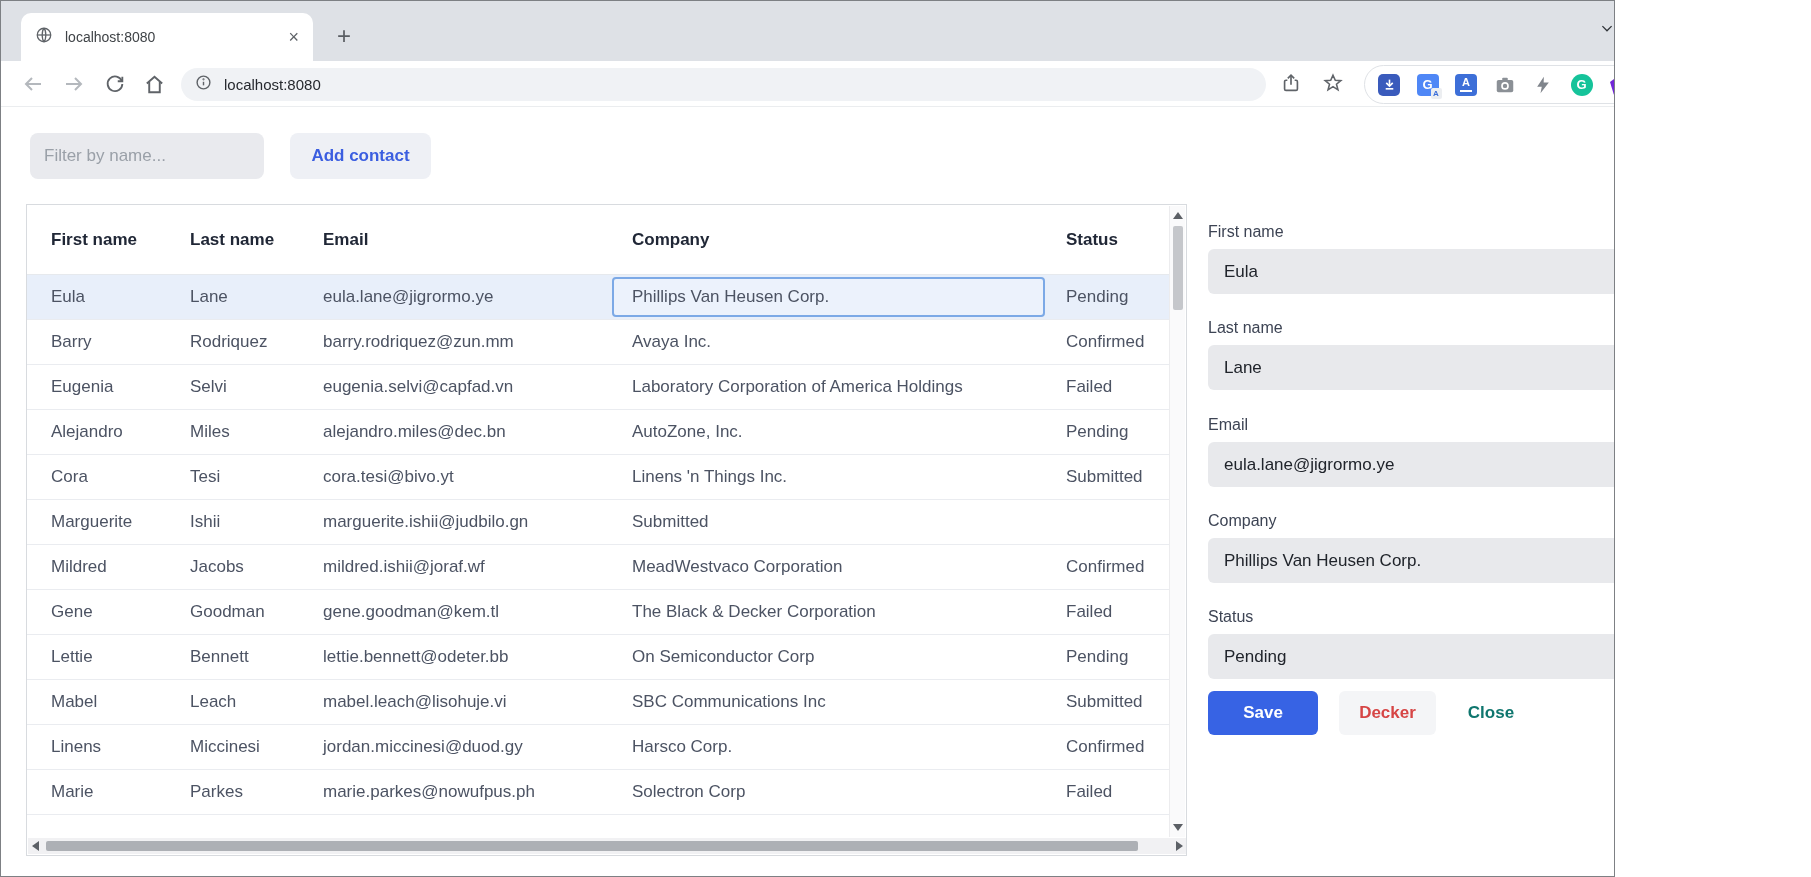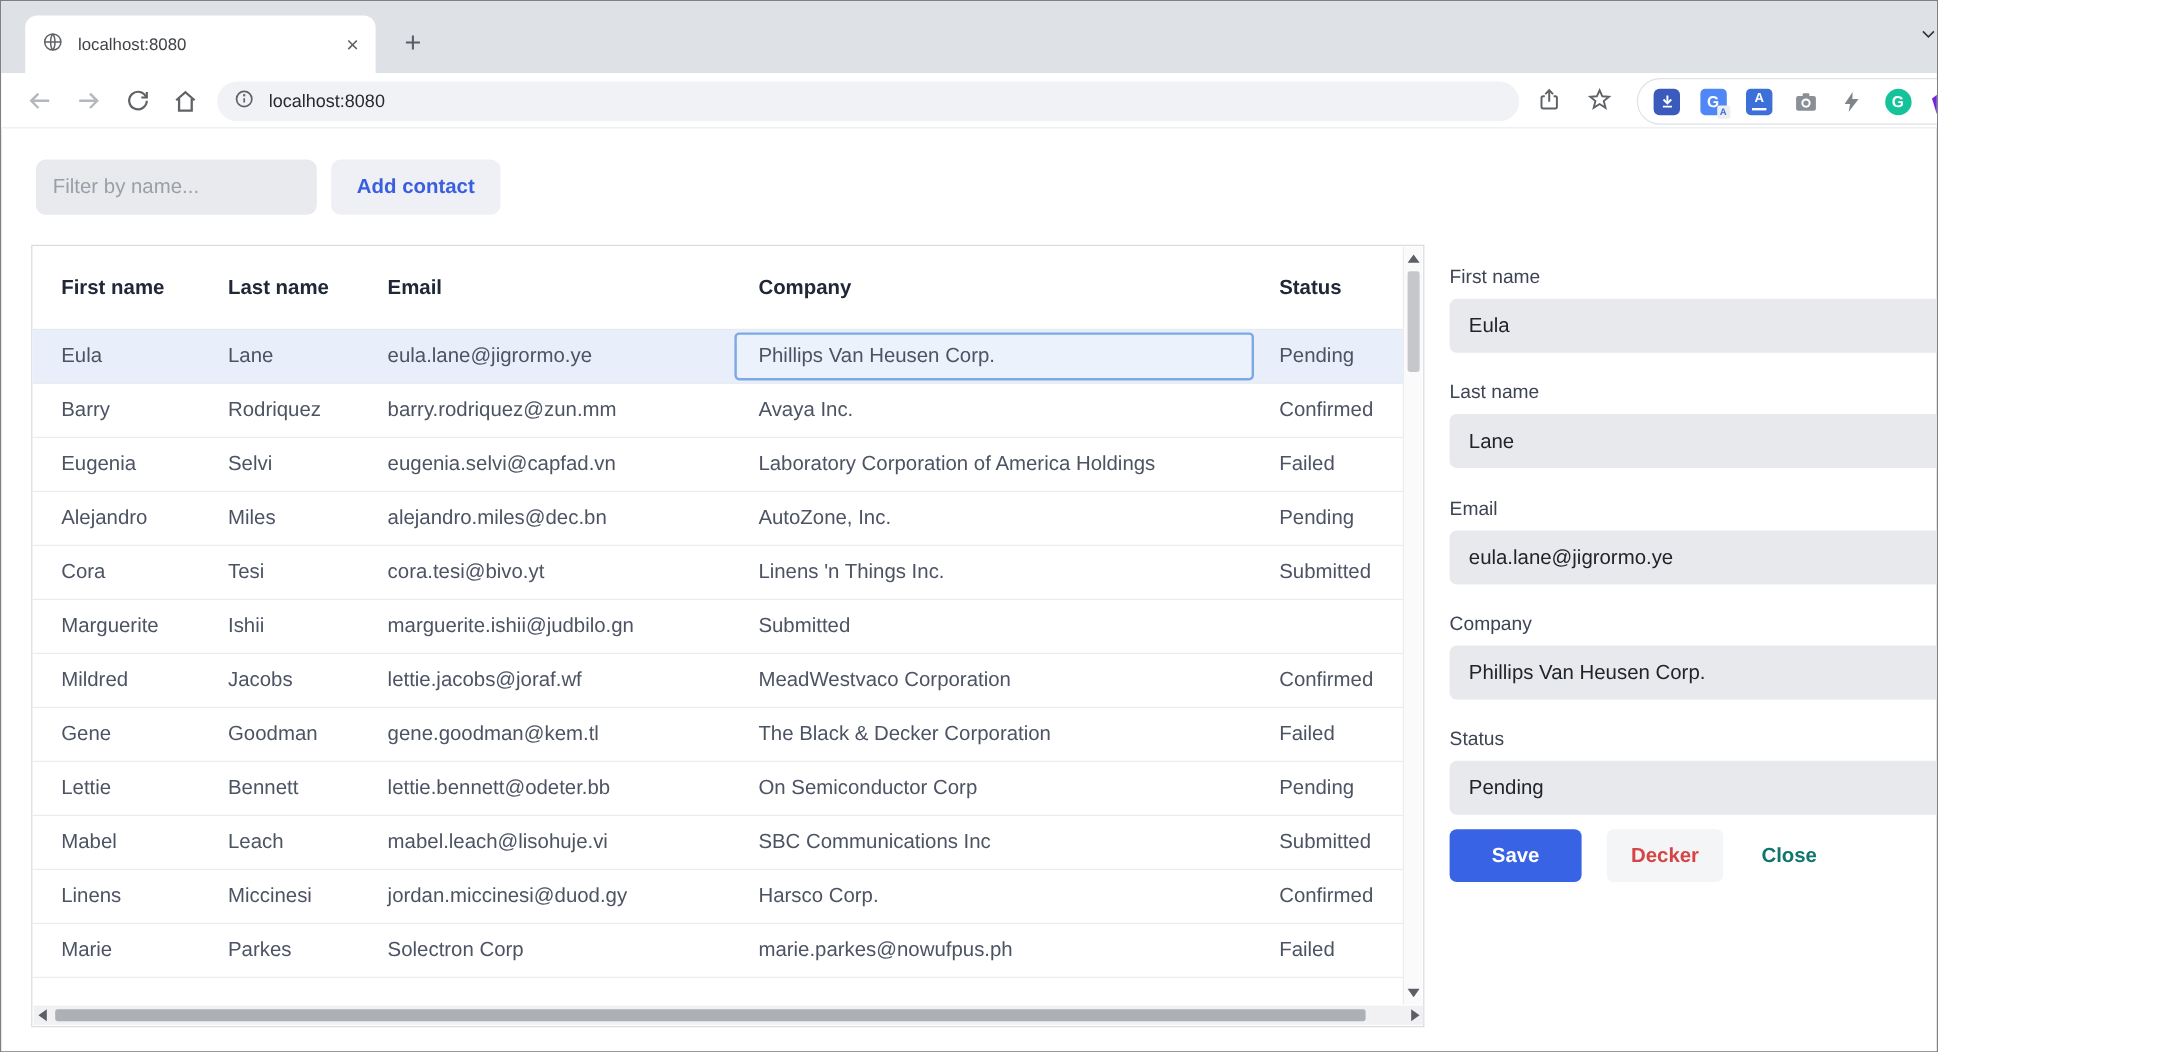--- a/index.html
+++ b/index.html
@@ -23,21 +23,21 @@
   .ext-icon { position:relative; width:24px; height:24px; display:flex; align-items:center; justify-content:center; }
   .sq { width:22px; height:22px; border-radius:5px; display:flex; align-items:center; justify-content:center; color:#fff; font-weight:bold; font-size:13px; }
   .badge15 { position:absolute; right:-4px; bottom:-4px; width:15px; height:14px; background:#8333f0; border:2px solid #fff; border-radius:3px; color:#fff; font-size:8px; font-weight:bold; display:flex; align-items:center; justify-content:center; }
   .mini-sq { position:absolute; right:-2px; bottom:-2px; width:11px; height:11px; background:#eceef1; border-radius:2px; color:#3d6fd8; font-size:8px; font-weight:bold; display:flex; align-items:center; justify-content:center; }
   .avatar { position:absolute; left:1732px; top:69px; width:29px; height:29px; border-radius:50%; background:#e8632a; color:#fff; font-size:14px; font-weight:bold; display:flex; align-items:center; justify-content:center; }
   .dots { position:absolute; left:1779px; top:70px; width:24px; height:26px; display:flex; align-items:center; justify-content:center; font-size:18px; color:#5f6368; letter-spacing:0; }
 
   
   .filter-input { position:absolute; left:29px; top:132px; width:234px; height:46px; background:#e9eaee; border:none; border-radius:8px; padding:0 14px; font-size:17px; color:#20242b; font-family:inherit; }
   .filter-input::placeholder { color:#9aa0a8; }
-  .add-contact { position:absolute; left:275px; top:132px; width:141px; height:46px; background:#eef0f5; border:none; border-radius:8px; color:#3b5ee0; font-size:17px; font-weight:bold; font-family:inherit; }
+  .add-contact { position:absolute; left:289px; top:132px; width:141px; height:46px; background:#eef0f5; border:none; border-radius:8px; color:#3b5ee0; font-size:17px; font-weight:bold; font-family:inherit; }
 
   
   .table-wrap { position:absolute; left:25px; top:203px; width:1161px; height:652px; border:1px solid #d8dbdf; background:#fff; overflow:hidden; }
   .thead, .trow { display:grid; grid-template-columns:139px 133px 309px 434px 1fr; align-items:center; padding-left:24px; width:1143px; }
   .thead { height:70px; border-bottom:1px solid #e6e9ed; font-size:17px; font-weight:bold; color:#202736; }
   .trow { height:45px; border-bottom:1px solid #eaecf0; font-size:17px; color:#4c5363; }
   .trow.selected { background:#e8effa; }
   .tcell { position:relative; display:flex; align-items:center; height:100%; white-space:nowrap; overflow:visible; }
   .cell-focus { position:absolute; left:-20px; top:2px; bottom:2px; width:433px; background:#ecf2fc; border:2px solid #7ca9e6; border-radius:4px; }
   .cell-text { position:relative; z-index:1; }
@@ -268,21 +268,21 @@
         </div>
         <div class="trow">
           <div class="tcell">Marguerite</div>
           <div class="tcell">Ishii</div>
           <div class="tcell">marguerite.ishii@judbilo.gn</div>
           <div class="tcell">Submitted</div>
         </div>
         <div class="trow">
           <div class="tcell">Mildred</div>
           <div class="tcell">Jacobs</div>
-          <div class="tcell">lettie.jacobs@joraf.wf</div>
+          <div class="tcell">mildred.ishii@joraf.wf</div>
           <div class="tcell">MeadWestvaco Corporation</div>
           <div class="tcell">Confirmed</div>
         </div>
         <div class="trow">
           <div class="tcell">Gene</div>
           <div class="tcell">Goodman</div>
           <div class="tcell">gene.goodman@kem.tl</div>
           <div class="tcell">The Black &amp; Decker Corporation</div>
           <div class="tcell">Failed</div>
         </div>
@@ -303,22 +303,22 @@
         <div class="trow">
           <div class="tcell">Linens</div>
           <div class="tcell">Miccinesi</div>
           <div class="tcell">jordan.miccinesi@duod.gy</div>
           <div class="tcell">Harsco Corp.</div>
           <div class="tcell">Confirmed</div>
         </div>
         <div class="trow">
           <div class="tcell">Marie</div>
           <div class="tcell">Parkes</div>
+          <div class="tcell">marie.parkes@nowufpus.ph</div>
           <div class="tcell">Solectron Corp</div>
-          <div class="tcell">marie.parkes@nowufpus.ph</div>
           <div class="tcell">Failed</div>
         </div>
       </div>
 
     <div class="vscroll">
       <div class="arr arr-up"></div>
       <div class="vthumb"></div>
       <div class="arr arr-down"></div>
     </div>
     <div class="hscroll">

